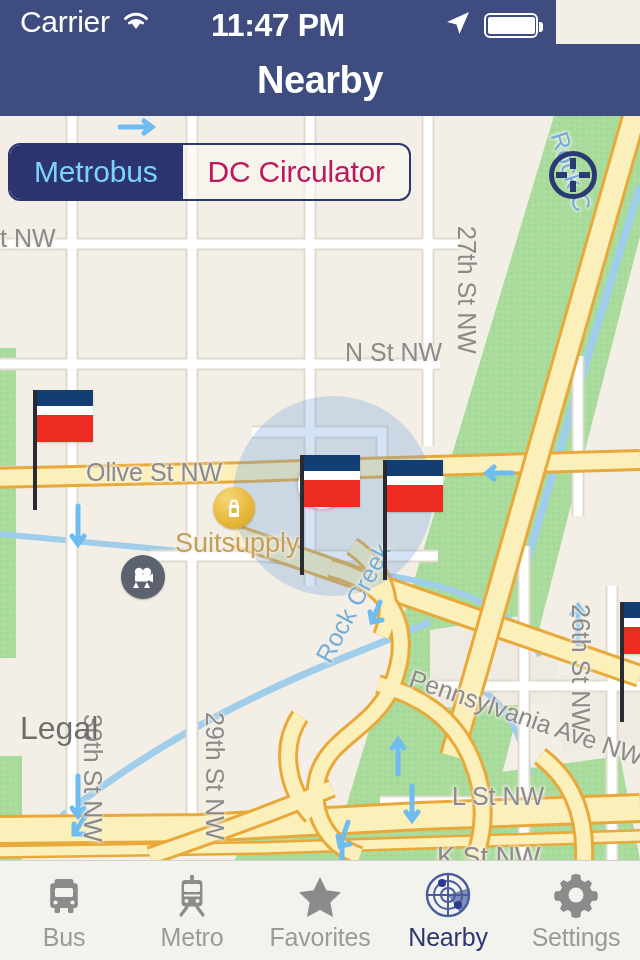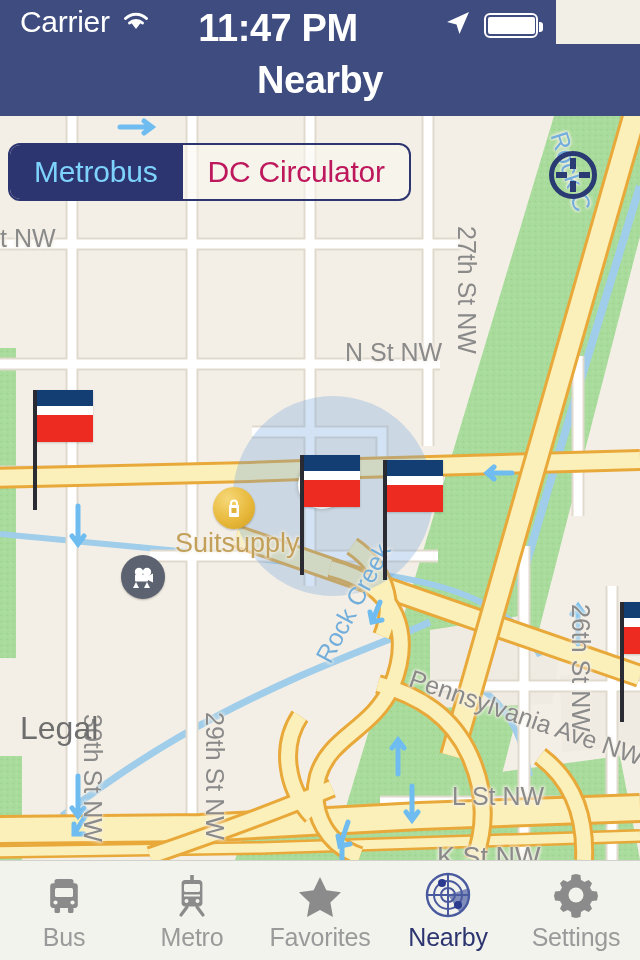--- a/index.html
+++ b/index.html
@@ -13,21 +13,21 @@
 
   
   .statusbar{
     position:absolute; top:0; left:0; width:556px; height:44px;
     background:#3E4C80; color:#fff; z-index:60;
   }
   .sb-left{ position:absolute; left:20px; top:6px; display:flex; align-items:center; gap:10px; }
   .sb-carrier{ font-size:30px; letter-spacing:-0.3px; line-height:32px; }
   .sb-center{
     position:absolute; left:0; right:0; top:7px; text-align:center;
-    font-size:38px; font-weight:bold; letter-spacing:-0.4px;
+    font-size:32px; font-weight:bold; letter-spacing:-0.4px;
   }
   .sb-right{ position:absolute; right:18px; top:9px; display:flex; align-items:center; gap:12px; }
   .wifi-ico{ display:block; }
   .loc-ico{ display:block; }
   .batt{
     position:relative; width:54px; height:25px;
     border:2.5px solid #fff; border-radius:6px;
   }
   .batt::after{
     content:""; position:absolute; right:-7px; top:7px;
@@ -302,20 +302,21 @@
     </svg>
 
     <div class="segctl">
       <div class="seg active">Metrobus</div>
       <div class="seg">DC Circulator</div>
     </div>
 
     <div class="lbl" style="left:0px;   top:108px;">t NW</div>
     <div class="lbl" style="left:345px; top:222px;">N St NW</div>
     <div class="lbl vert" style="left:452px; top:110px;">27th St NW</div>
+    <div class="lbl" style="left:86px;  top:342px;">Olive St NW</div>
     <div class="lbl vert" style="left:78px;  top:598px;">30th St NW</div>
     <div class="lbl vert" style="left:200px; top:596px;">29th St NW</div>
     <div class="lbl vert" style="left:566px; top:488px;">26th St NW</div>
     <div class="lbl" style="left:415px; top:548px; transform:rotate(19deg); transform-origin:left top;">Pennsylvania Ave NW</div>
     <div class="lbl" style="left:452px; top:666px;">L St NW</div>
     <div class="lbl" style="left:437px; top:726px; font-size:27px;">K St NW</div>
     <div class="lbl creek" style="left:310px; top:538px; transform:rotate(-62deg); transform-origin:left top;">Rock Creek</div>
     <div class="lbl creek" style="left:572px; top:12px; transform:rotate(72deg); transform-origin:left top;">Rock C</div>
 
     <div class="lbl poi" style="left:175px; top:412px;">Suitsupply</div>

